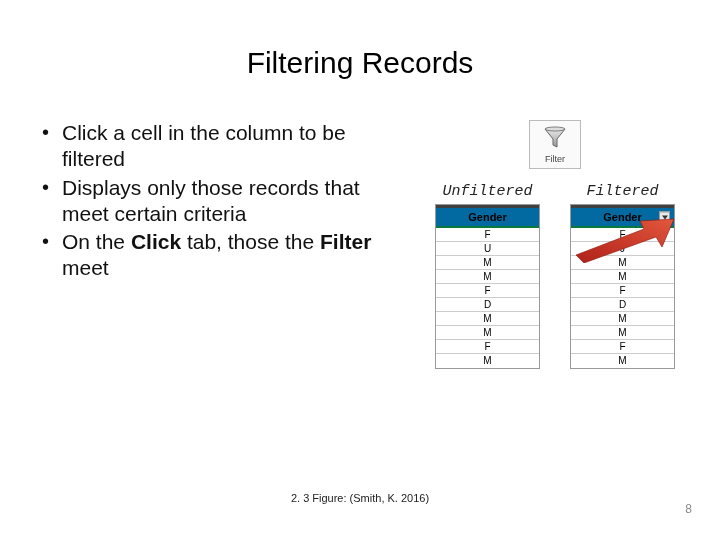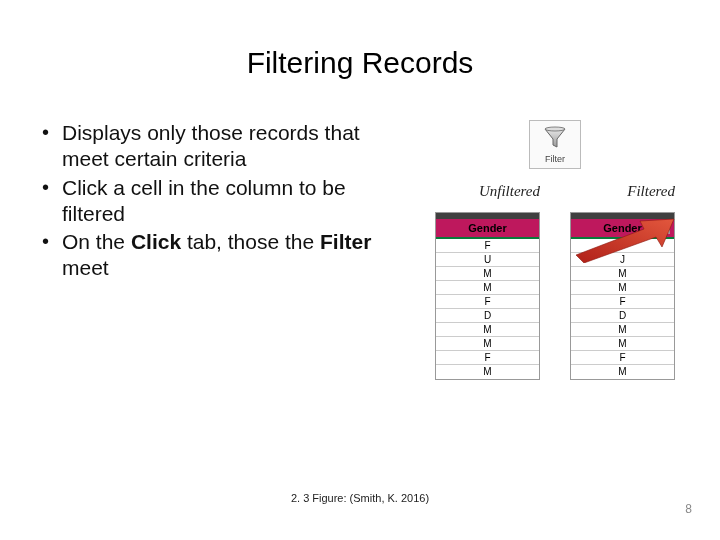--- a/index.html
+++ b/index.html
@@ -65,36 +65,36 @@
     margin-top: 3px;
     font-family: Arial, sans-serif;
   }
   .columns {
     display: flex;
     gap: 30px;
     justify-content: center;
   }
   .col { width: 105px; }
   .col-title {
-    text-align: right;
+    text-align: center;
     font-style: italic;
     font-size: 15px;
-    font-family: Liberation Serif, serif;
-    margin-bottom: 12px;
+    font-family: Liberation Mono, monospace;
+    margin-bottom: 4px;
     color: #222;
   }
   .table {
     border: 1px solid #999;
     background: #fff;
     font-family: Arial, sans-serif;
   }
   .th {
-    background: #be185d;
+    background: #0369a1;
     border-bottom: 2px solid #0a7a3a;
-    border-top: 6px solid #404040;
+    border-top: 3px solid #404040;
     font-size: 11px;
     font-weight: 700;
     text-align: center;
     padding: 3px 0;
     position: relative;
   }
   .th .dd {
     position: absolute;
     right: 4px;
     top: 50%;
@@ -146,22 +146,22 @@
   }
 </style>
 </head>
 <body>
 
 <h1 class="title">Filtering Records</h1>
 
 <div class="content">
   <div class="bullets">
     <ul>
+      <li>Click a cell in the column to be filtered</li>
       <li>Displays only those records that meet certain criteria</li>
-      <li>Click a cell in the column to be filtered</li>
       <li>
         <span>On the </span><span class="bold">Click</span><span> tab, those the </span><span class="bold">Filter</span><span> meet</span>
       </li>
     </ul>
   </div>
 
   <div class="figure">
     <div class="filter-toolbar">
       <span class="funnel">
         <svg viewBox="0 0 26 26" width="26" height="26">

